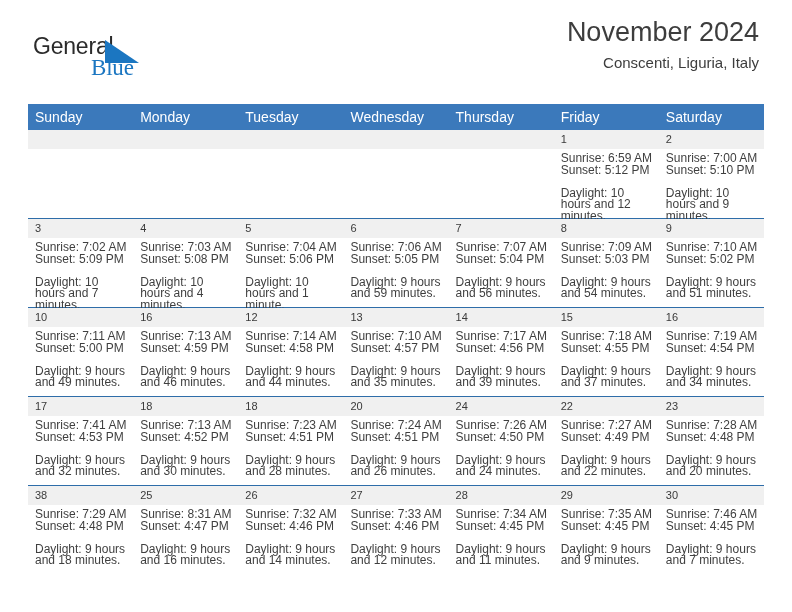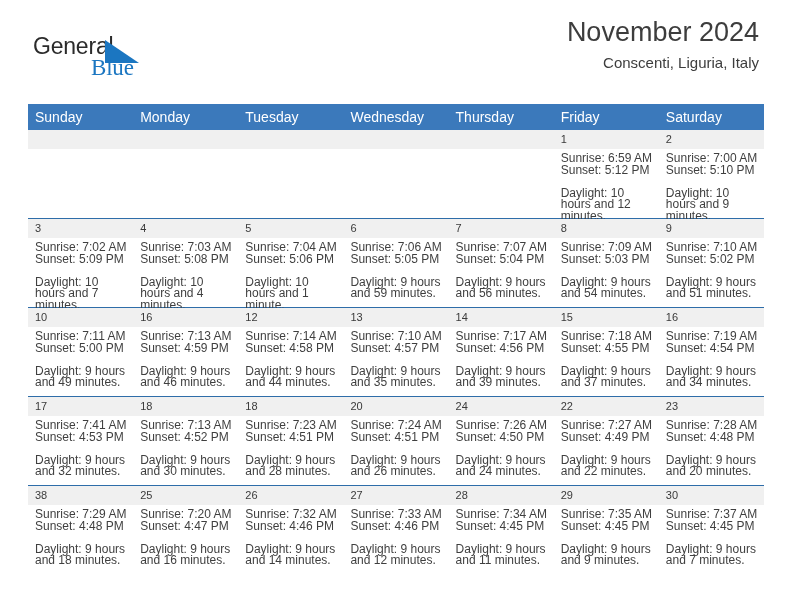--- a/index.html
+++ b/index.html
@@ -456,21 +456,21 @@
                 <div>Sunrise: 7:29 AM</div>
                 <div>Sunset: 4:48 PM</div>
                 <div class="daylight">Daylight: 9 hours and 18 minutes.</div>
               </div>
             </div>
           </td>
           <td>
             <div class="cell">
               <div class="daynum">25</div>
               <div class="info">
-                <div>Sunrise: 7:20 AM</div>
+                <div>Sunrise: 8:31 AM</div>
                 <div>Sunset: 4:47 PM</div>
                 <div class="daylight">Daylight: 9 hours and 16 minutes.</div>
               </div>
             </div>
           </td>
           <td>
             <div class="cell">
               <div class="daynum">26</div>
               <div class="info">
                 <div>Sunrise: 7:32 AM</div>
@@ -506,21 +506,21 @@
                 <div>Sunrise: 7:35 AM</div>
                 <div>Sunset: 4:45 PM</div>
                 <div class="daylight">Daylight: 9 hours and 9 minutes.</div>
               </div>
             </div>
           </td>
           <td>
             <div class="cell">
               <div class="daynum">30</div>
               <div class="info">
-                <div>Sunrise: 7:37 AM</div>
+                <div>Sunrise: 7:46 AM</div>
                 <div>Sunset: 4:45 PM</div>
                 <div class="daylight">Daylight: 9 hours and 7 minutes.</div>
               </div>
             </div>
           </td>
         </tr>
       </tbody>
   </table>
 
 </div>

